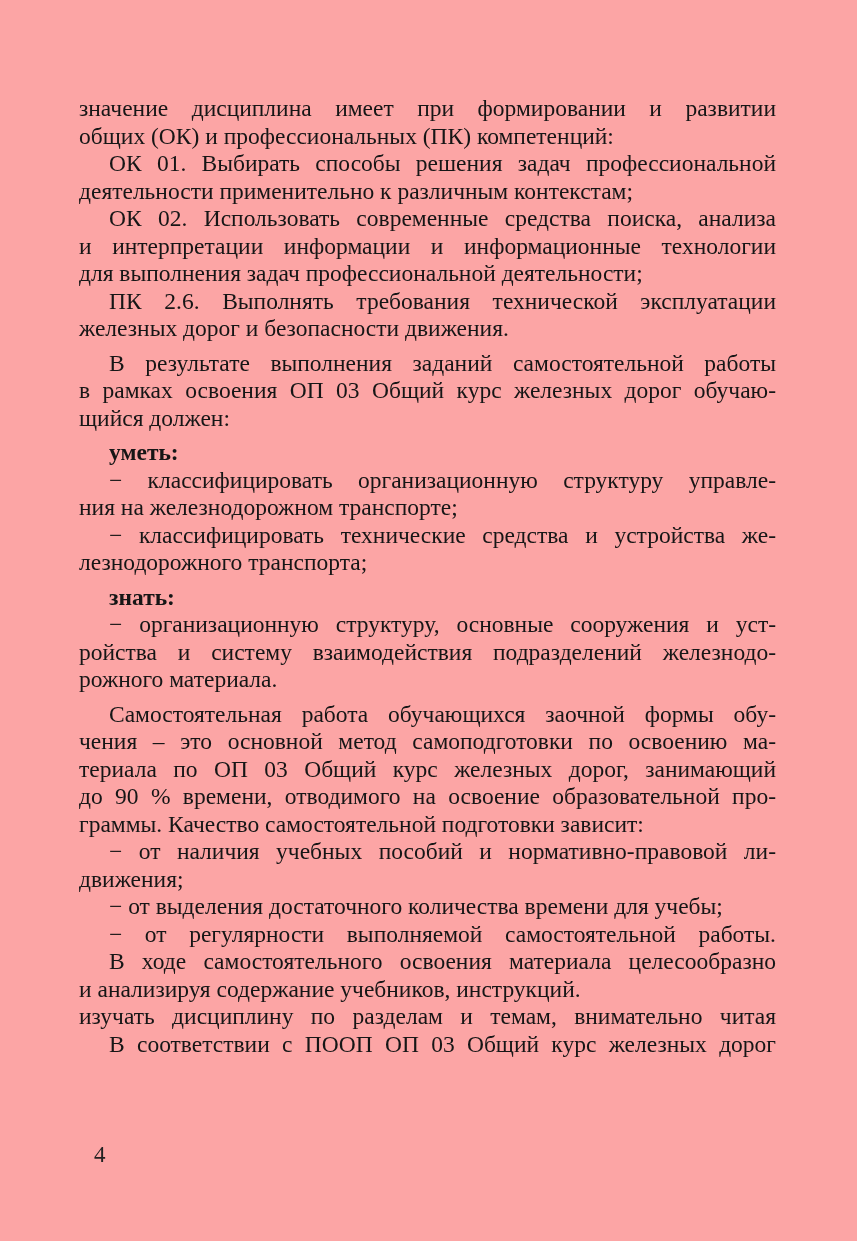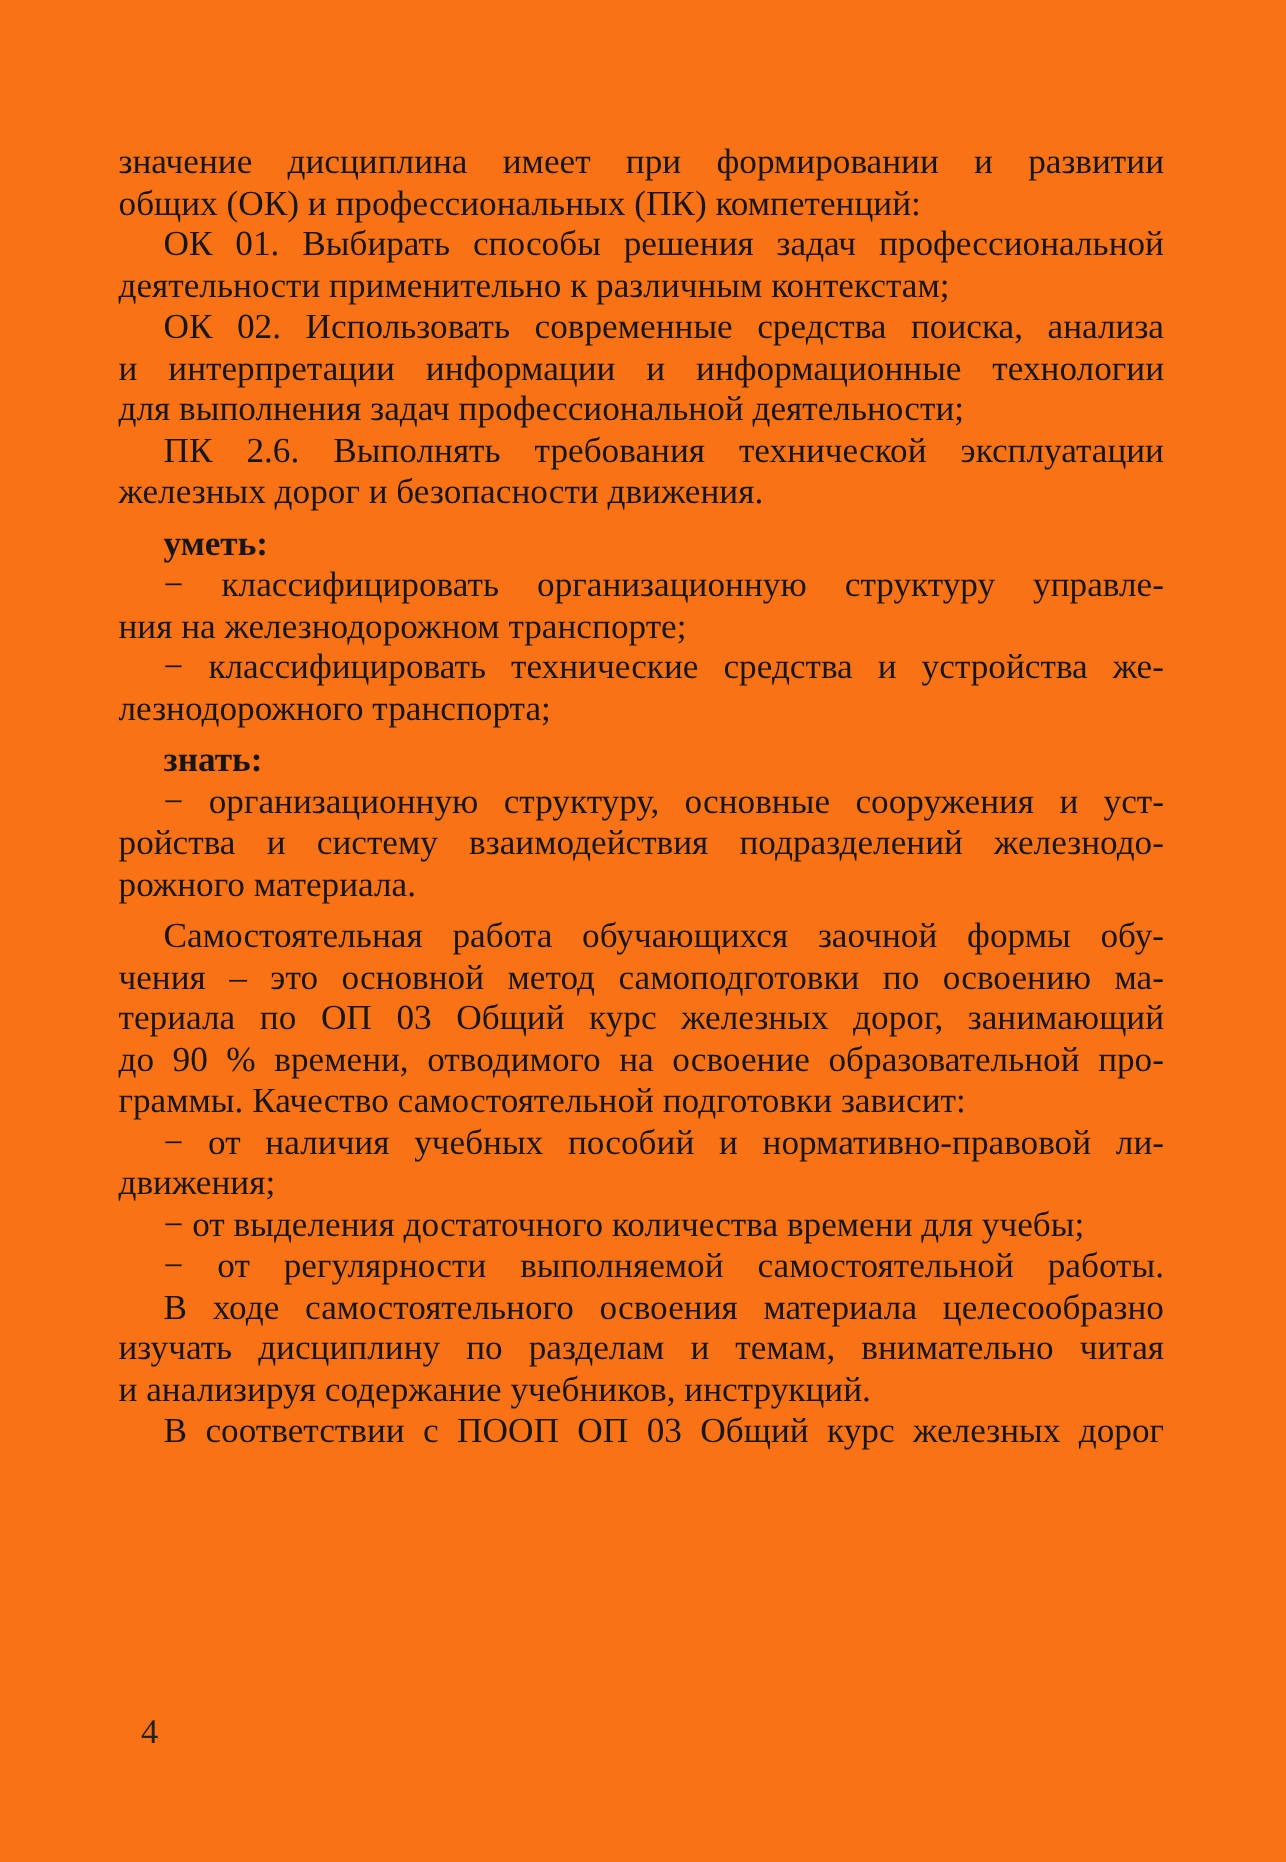--- a/index.html
+++ b/index.html
@@ -4,21 +4,21 @@
 <style>
   html, body {
     margin: 0;
     padding: 0;
     background: #ffffff;
   }
   .page {
     position: relative;
     width: 857px;
     height: 1241px;
-    background: #f97316;
+    background: #fca5a5;
     overflow: hidden;
     font-family: "Liberation Serif", serif;
     color: #161616;
   }
   .text-block {
     position: absolute;
     left: 79px;
     top: 95px;
     width: 697px;
     font-size: 23.5px;
@@ -60,20 +60,25 @@
       </div>
       <div class="para">
         <div class="line indent">ОК 02. Использовать современные средства поиска, анализа</div>
         <div class="line">и интерпретации информации и информационные технологии</div>
         <div class="line last">для выполнения задач профессиональной деятельности;</div>
       </div>
       <div class="para">
         <div class="line indent">ПК 2.6. Выполнять требования технической эксплуатации</div>
         <div class="line last">железных дорог и безопасности движения.</div>
       </div>
+      <div class="para sp">
+        <div class="line indent">В результате выполнения заданий самостоятельной работы</div>
+        <div class="line">в рамках освоения ОП 03 Общий курс железных дорог обучаю-</div>
+        <div class="line last">щийся должен:</div>
+      </div>
       <div class="para sp lead">
         <div class="line indent last">уметь:</div>
       </div>
       <div class="para">
         <div class="line indent">− классифицировать организационную структуру управле-</div>
         <div class="line last">ния на железнодорожном транспорте;</div>
       </div>
       <div class="para">
         <div class="line indent">− классифицировать технические средства и устройства же-</div>
         <div class="line last">лезнодорожного транспорта;</div>
@@ -98,21 +103,21 @@
         <div class="line last">движения;</div>
       </div>
       <div class="para">
         <div class="line indent last">− от выделения достаточного количества времени для учебы;</div>
       </div>
       <div class="para">
         <div class="line indent">− от регулярности выполняемой самостоятельной работы.</div>
       </div>
       <div class="para">
         <div class="line indent">В ходе самостоятельного освоения материала целесообразно</div>
+        <div class="line last">и анализируя содержание учебников, инструкций.</div>
         <div class="line">изучать дисциплину по разделам и темам, внимательно читая</div>
-        <div class="line last">и анализируя содержание учебников, инструкций.</div>
       </div>
       <div class="para">
         <div class="line indent">В соответствии с ПООП ОП 03 Общий курс железных дорог</div>
       </div>
     </div>
   <div class="page-number">4</div>
 </div>
 
 </body></html>

